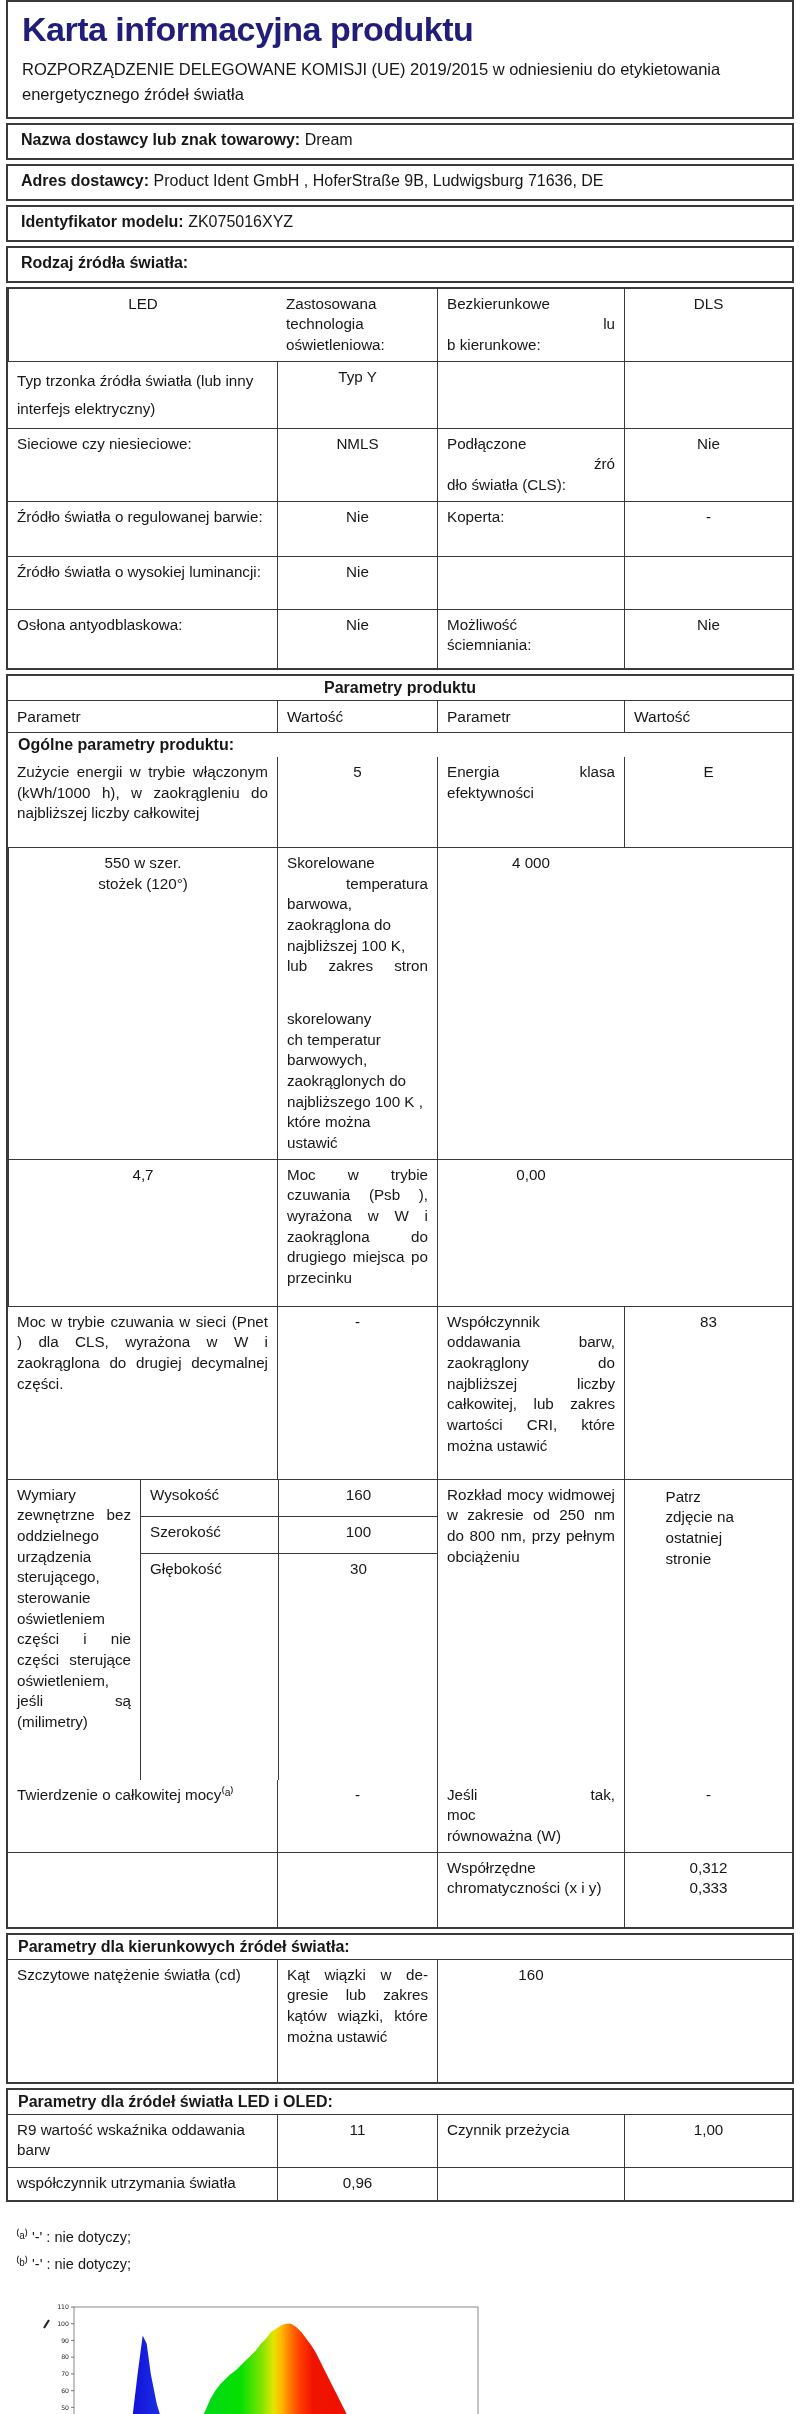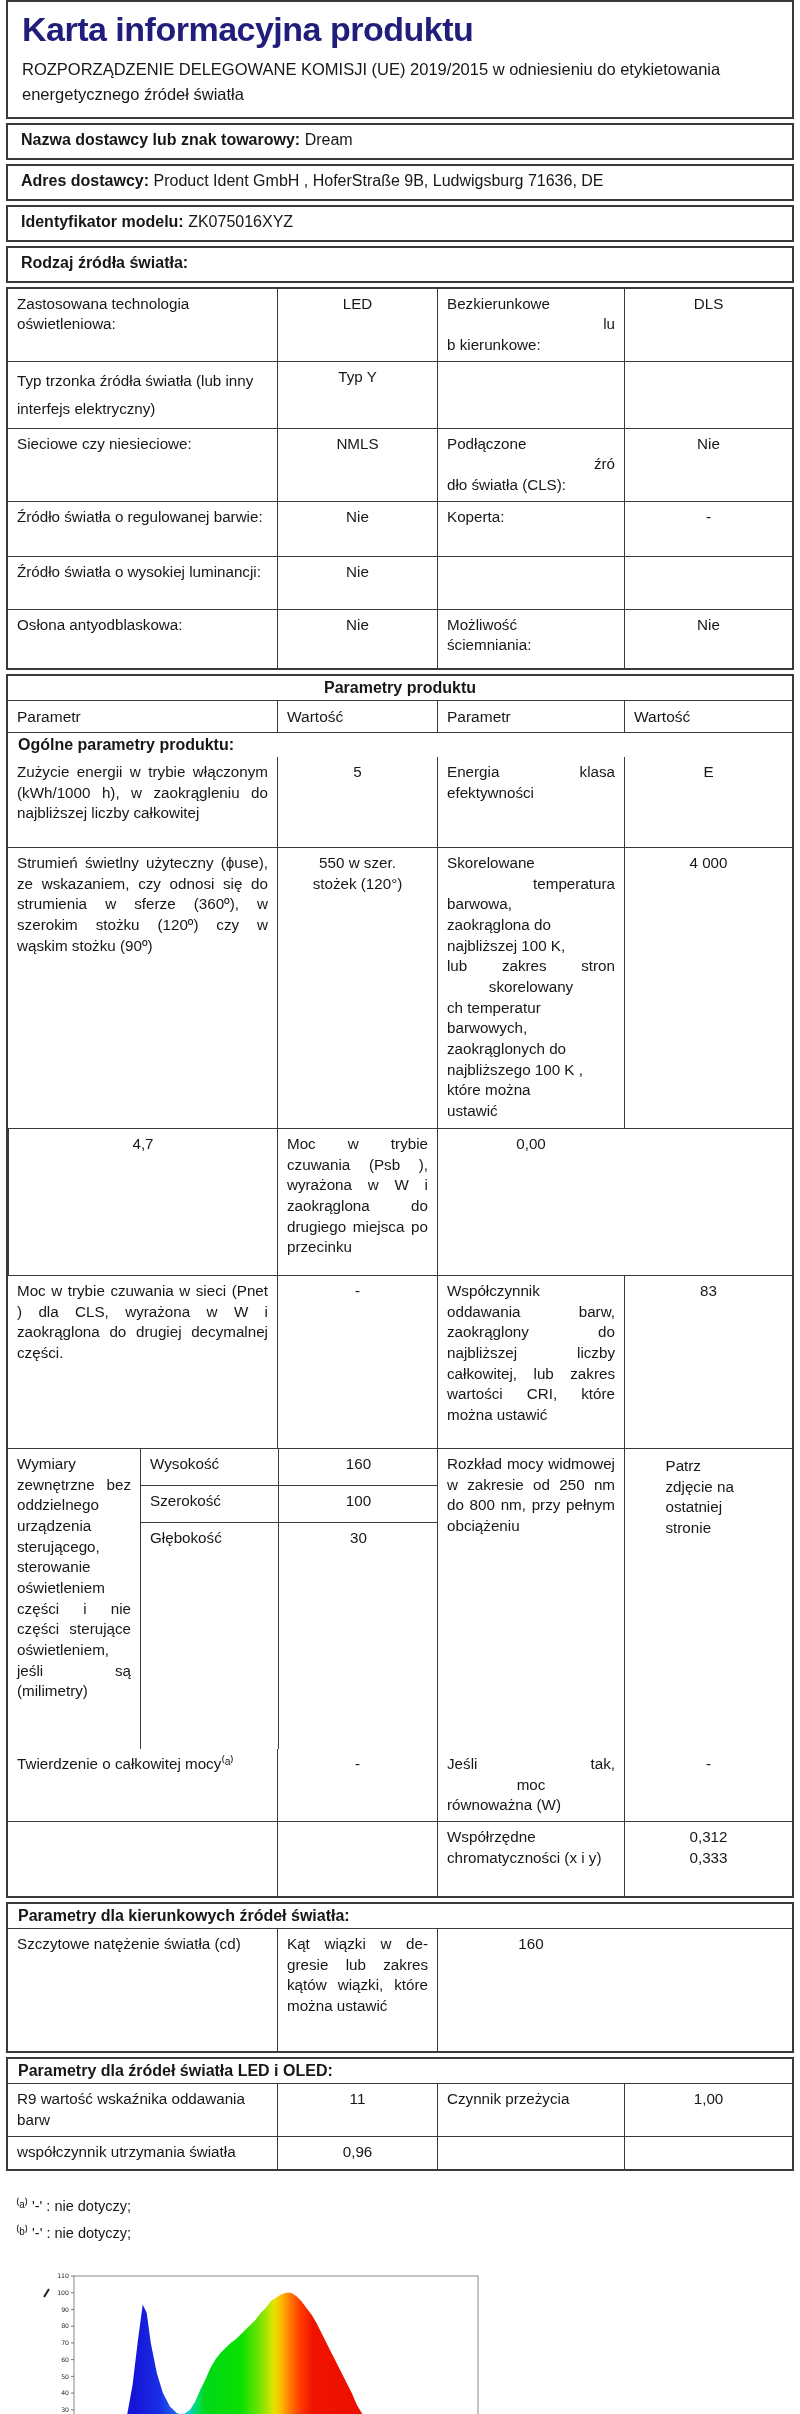--- a/index.html
+++ b/index.html
@@ -61,22 +61,22 @@
   <div class="box info-box">
     <span class="lbl">Identyfikator modelu:</span>
     <span>ZK075016XYZ</span>
   </div>
   <div class="box info-box">
     <span class="lbl">Rodzaj źródła światła:</span>
   </div>
 
   <div class="tbl">
     <div class="trow" style="min-height:66px">
+      <div class="cell bl val">LED</div>
       <div class="cell">Zastosowana technologia oświetleniowa:</div>
-      <div class="cell bl val">LED</div>
       <div class="cell bl">
           <div>Bezkierunkowe</div>
           <div style="text-align: right;">lu</div>
           <div>b kierunkowe:</div>
         </div>
       <div class="cell bl val">DLS</div>
     </div>
     <div class="trow" style="min-height:58px">
       <div class="cell lh-wide">Typ trzonka źródła światła (lub inny interfejs elektryczny)</div>
       <div class="cell bl val">Typ Y</div>
@@ -128,33 +128,32 @@
     </div>
     <div class="band" style="border-top:1.6px solid #3a3a3a;">Ogólne parametry produktu:</div>
 
     <div class="trow" style="min-height:90px">
       <div class="cell just">Zużycie energii w trybie włączonym (kWh/1000 h), w zaokrągleniu do najbliższej liczby całkowitej</div>
       <div class="cell bl val">5</div>
       <div class="cell bl just">Energia klasa efektywności</div>
       <div class="cell bl val">E</div>
     </div>
     <div class="trow" style="min-height:280px">
-      <div class="cell just">Strumień świetlny użyteczny (ϕuse), ze wskazaniem, czy odnosi się do strumienia w sferze (360º), w szerokim stożku (120º) czy w wąskim stożku (90º)</div>
       <div class="cell bl val">
           <div>550 w szer.</div>
           <div>stożek (120°)</div>
         </div>
       <div class="cell bl">
           <div>Skorelowane</div>
           <div style="text-align: right;">temperatura</div>
           <div>barwowa,</div>
           <div>zaokrąglona do</div>
           <div>najbliższej 100 K,</div>
           <div style="text-align: justify; text-align-last: justify;">lub zakres stron</div>
-          <div style="text-align: center;">skorelowany</div>
+          <div style="text-align: left; margin-top: 32px;">skorelowany</div>
           <div>ch temperatur</div>
           <div>barwowych,</div>
           <div>zaokrąglonych do</div>
           <div>najbliższego 100 K ,</div>
           <div>które można</div>
           <div>ustawić</div>
         </div>
       <div class="cell bl val">4 000</div>
     </div>
     <div class="trow" style="min-height:146px">
@@ -183,21 +182,21 @@
       <div class="cell bl">
           <div class="narrow-center">Patrz zdjęcie na ostatniej stronie</div>
         </div>
     </div>
 
     <div class="trow" style="min-height:72px">
       <div class="cell">Twierdzenie o całkowitej mocy⁽ᵃ⁾</div>
       <div class="cell bl val">-</div>
       <div class="cell bl">
           <div style="text-align: justify; text-align-last: justify;">Jeśli tak,</div>
-          <div style="text-align: center;">moc</div>
+          <div style="">moc</div>
           <div>równoważna (W)</div>
         </div>
       <div class="cell bl val">-</div>
     </div>
     <div class="trow" style="min-height:74px">
       <div class="cell"></div>
       <div class="cell bl val"></div>
       <div class="cell bl just">Współrzędne chromatyczności (x i y)</div>
       <div class="cell bl val">
           <div>0,312</div>

